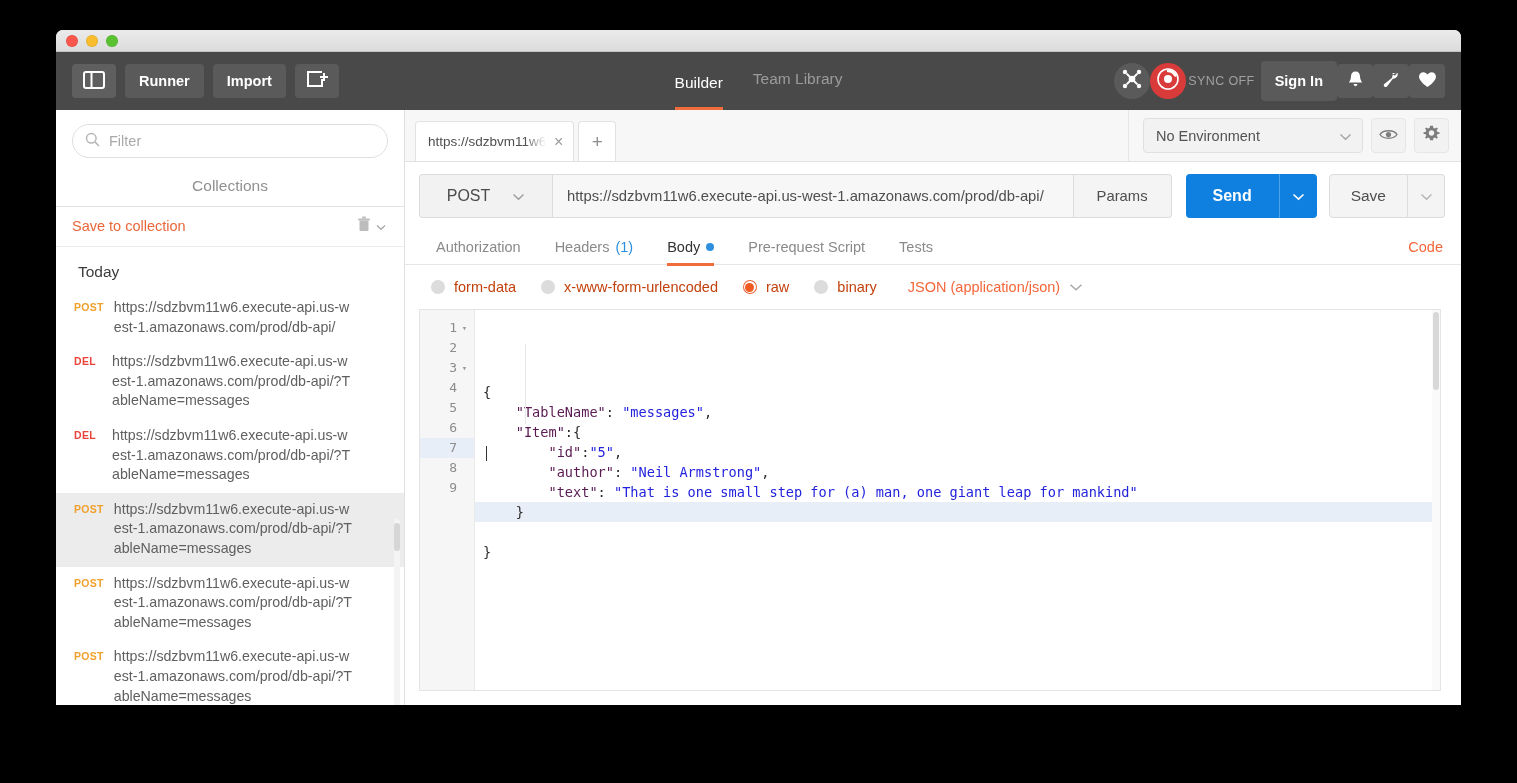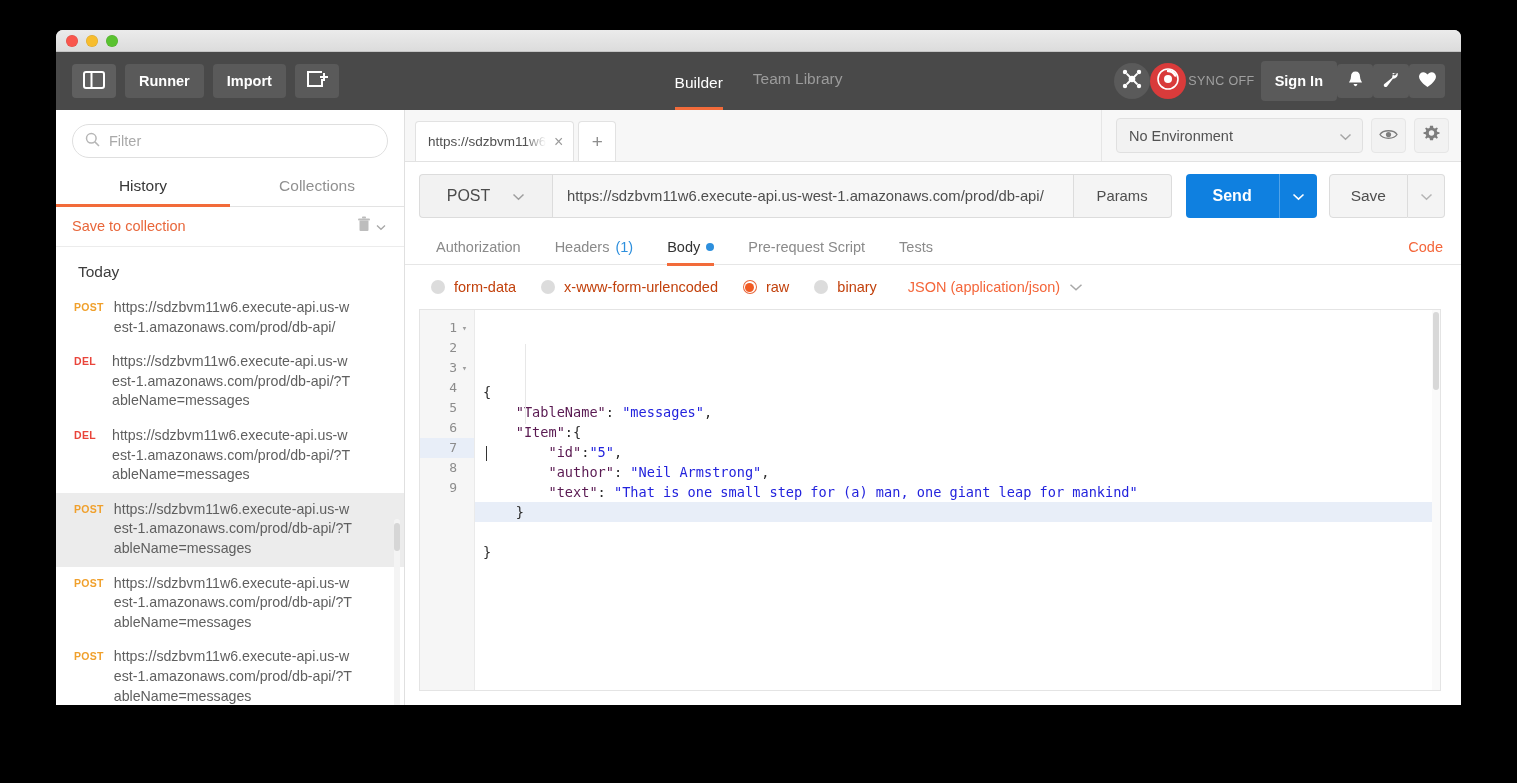--- a/index.html
+++ b/index.html
@@ -190,21 +190,21 @@
             mask-image: linear-gradient(90deg,#000 82%,transparent 100%);
   }
   .tab-close { color: #9a9a9a; font-size: 16px; line-height: 1; cursor: pointer; }
   #newtab-btn {
     background: #ffffff; border: 1px solid #e2e2e2; border-bottom: none;
     border-radius: 4px 4px 0 0; height: 40px; width: 38px;
     display: flex; align-items: center; justify-content: center;
     color: #8e8e8e; font-size: 19px; cursor: pointer; margin-left: 4px;
   }
   #env-bar {
-    width: 360px; display: flex; align-items: center; gap: 8px;
+    width: 333px; display: flex; align-items: center; gap: 8px;
     padding: 0 12px 0 14px; border-left: 1px solid #e6e6e6;
     background: #f7f7f7;
   }
   #env-select {
     flex: 1; height: 35px; background: #f2f2f2;
     border: 1px solid #e0e0e0; border-radius: 4px;
     display: flex; align-items: center; justify-content: space-between;
     padding: 0 10px 0 12px; cursor: pointer;
   }
   #env-name { font-size: 14.5px; color: #525252; }
@@ -475,23 +475,20 @@
             <svg width="15" height="15" viewBox="0 0 15 15">
               <circle cx="6.3" cy="6.3" r="4.8" fill="none" stroke="#b6b6b6" stroke-width="1.5"></circle>
               <line x1="9.9" y1="9.9" x2="14" y2="14" stroke="#b6b6b6" stroke-width="1.5"></line>
             </svg>
           </span>
           <span id="filter-text">Filter</span>
         </div>
       </div>
 
       <div id="sb-tabs">
-        <div class="sb-tab active">
-          <span>History</span>
-        </div>
         <div class="sb-tab inactive">
           <span>Collections</span>
         </div>
       </div>
 
       <div id="save-row">
         <div id="save-to-collection">Save to collection</div>
         <div id="trash-group">
           <span>
             <svg width="14" height="16" viewBox="0 0 14 16">

